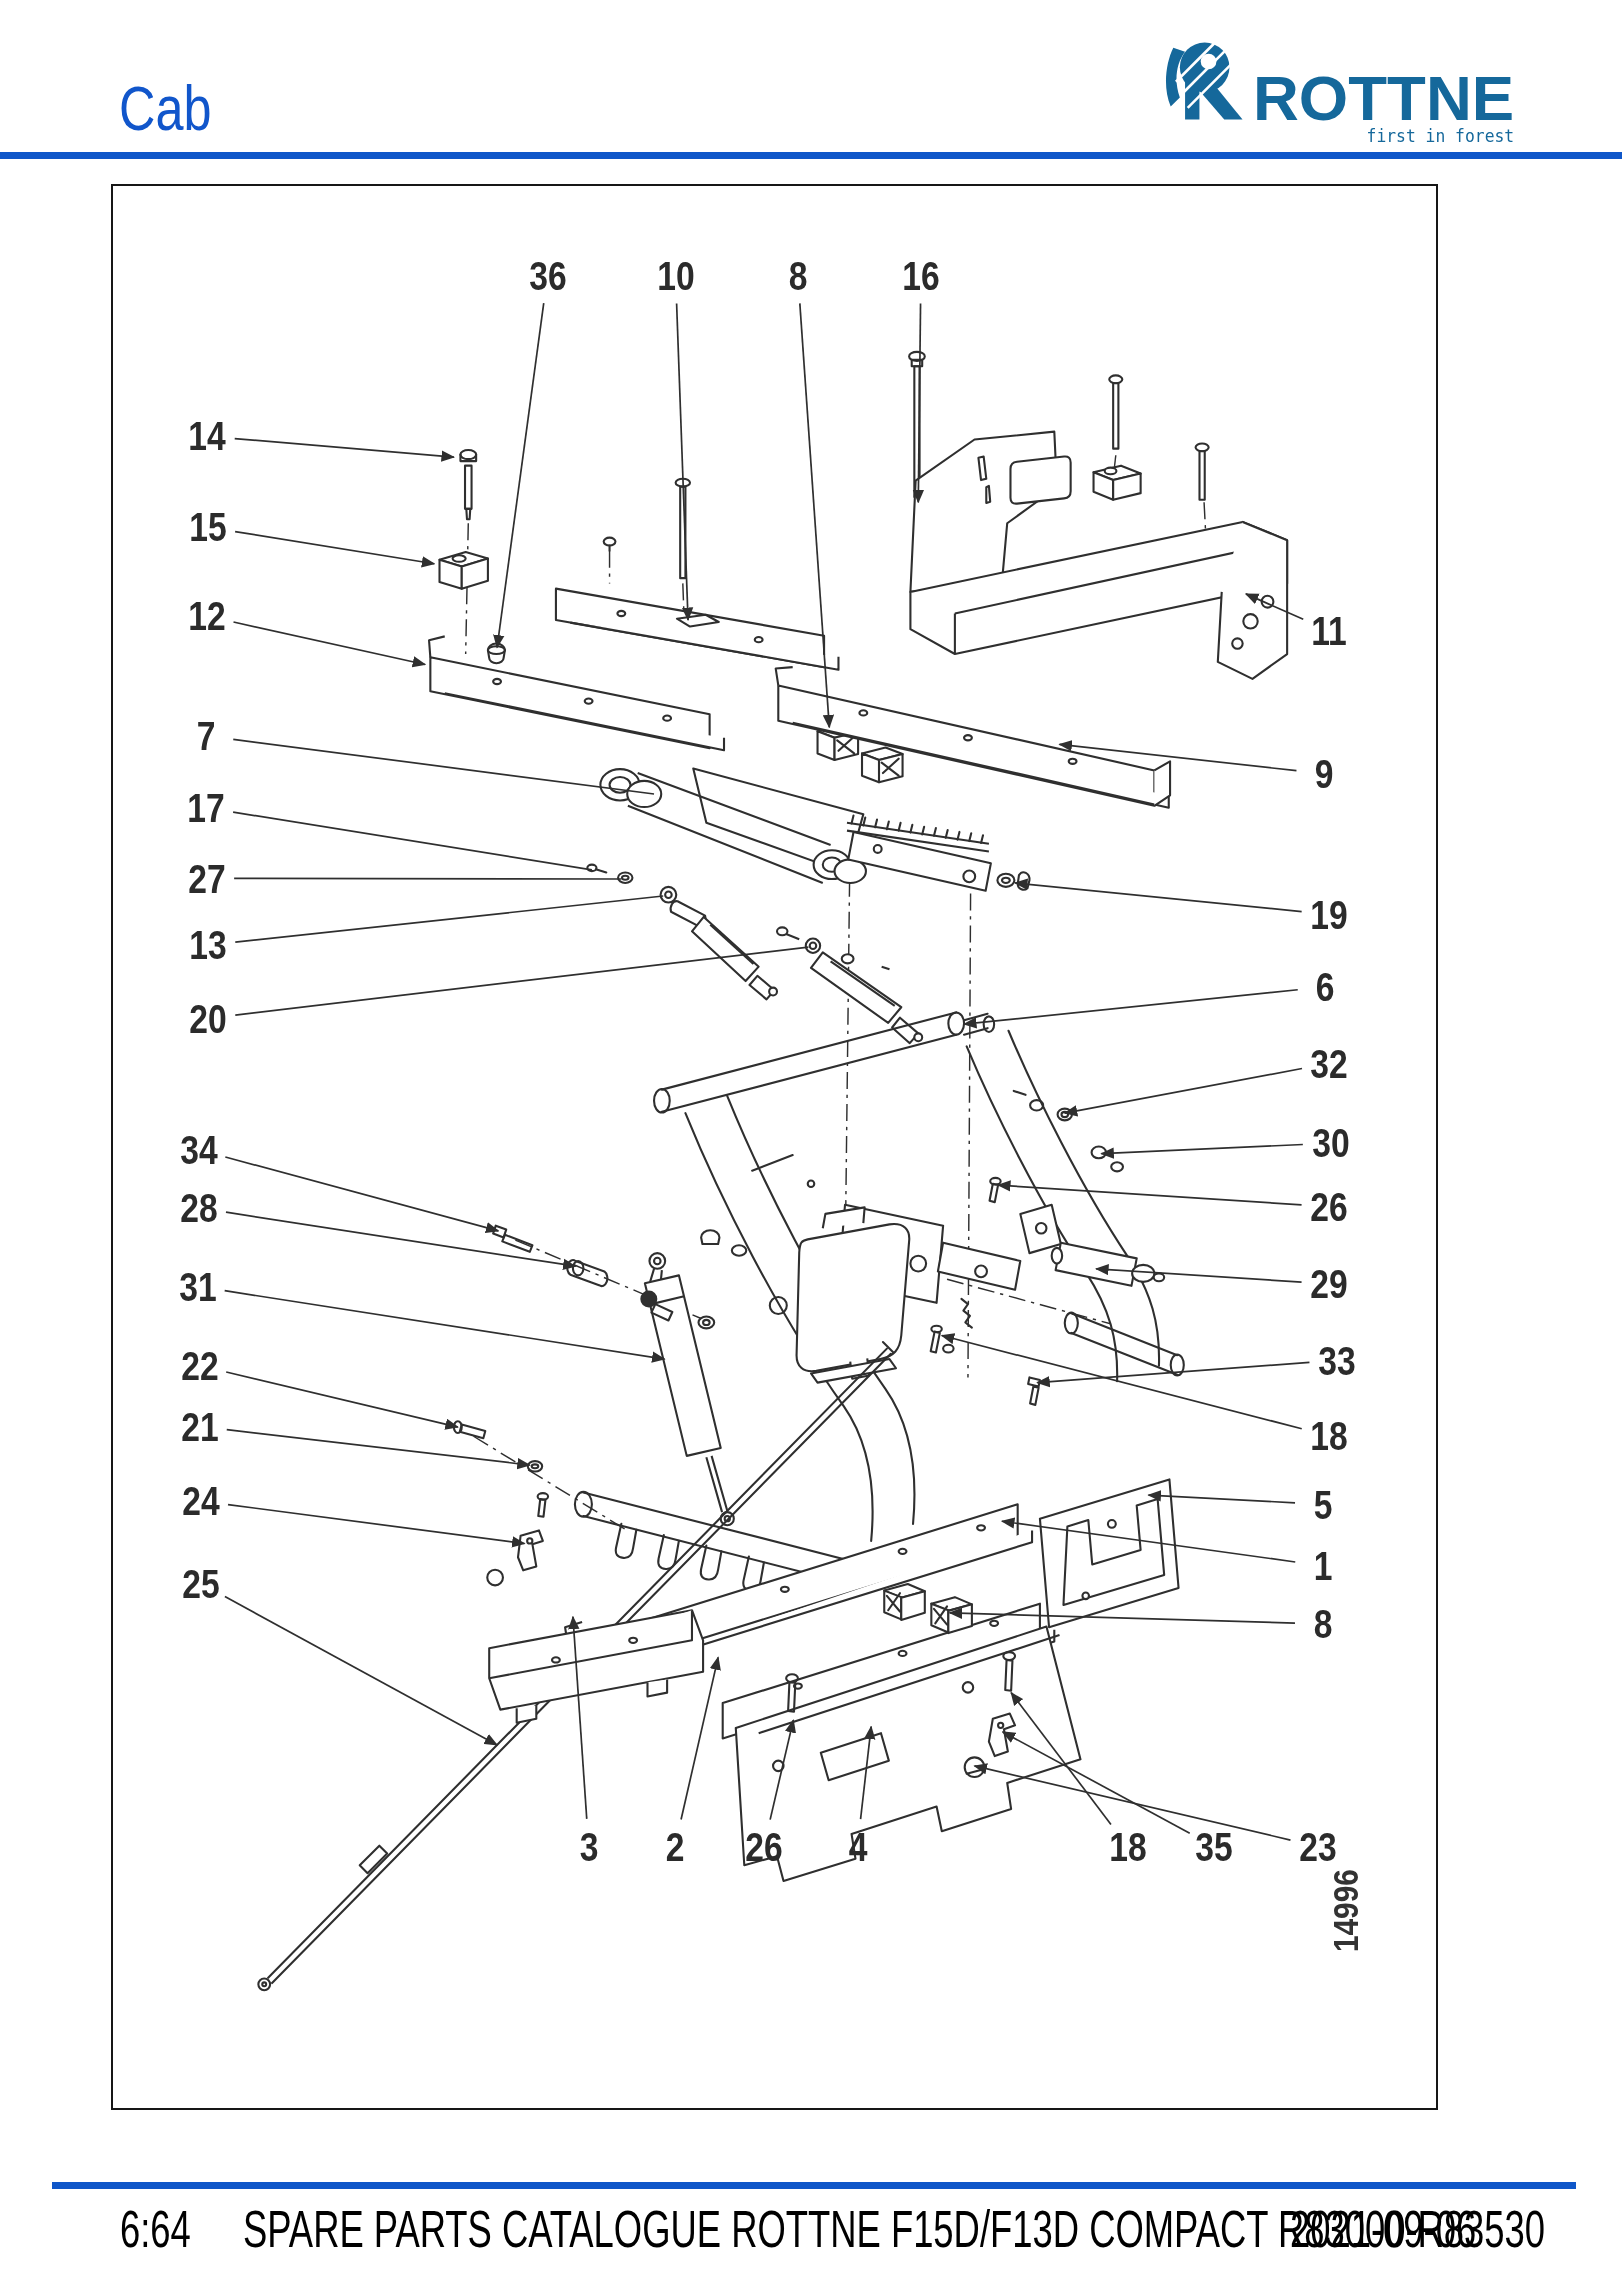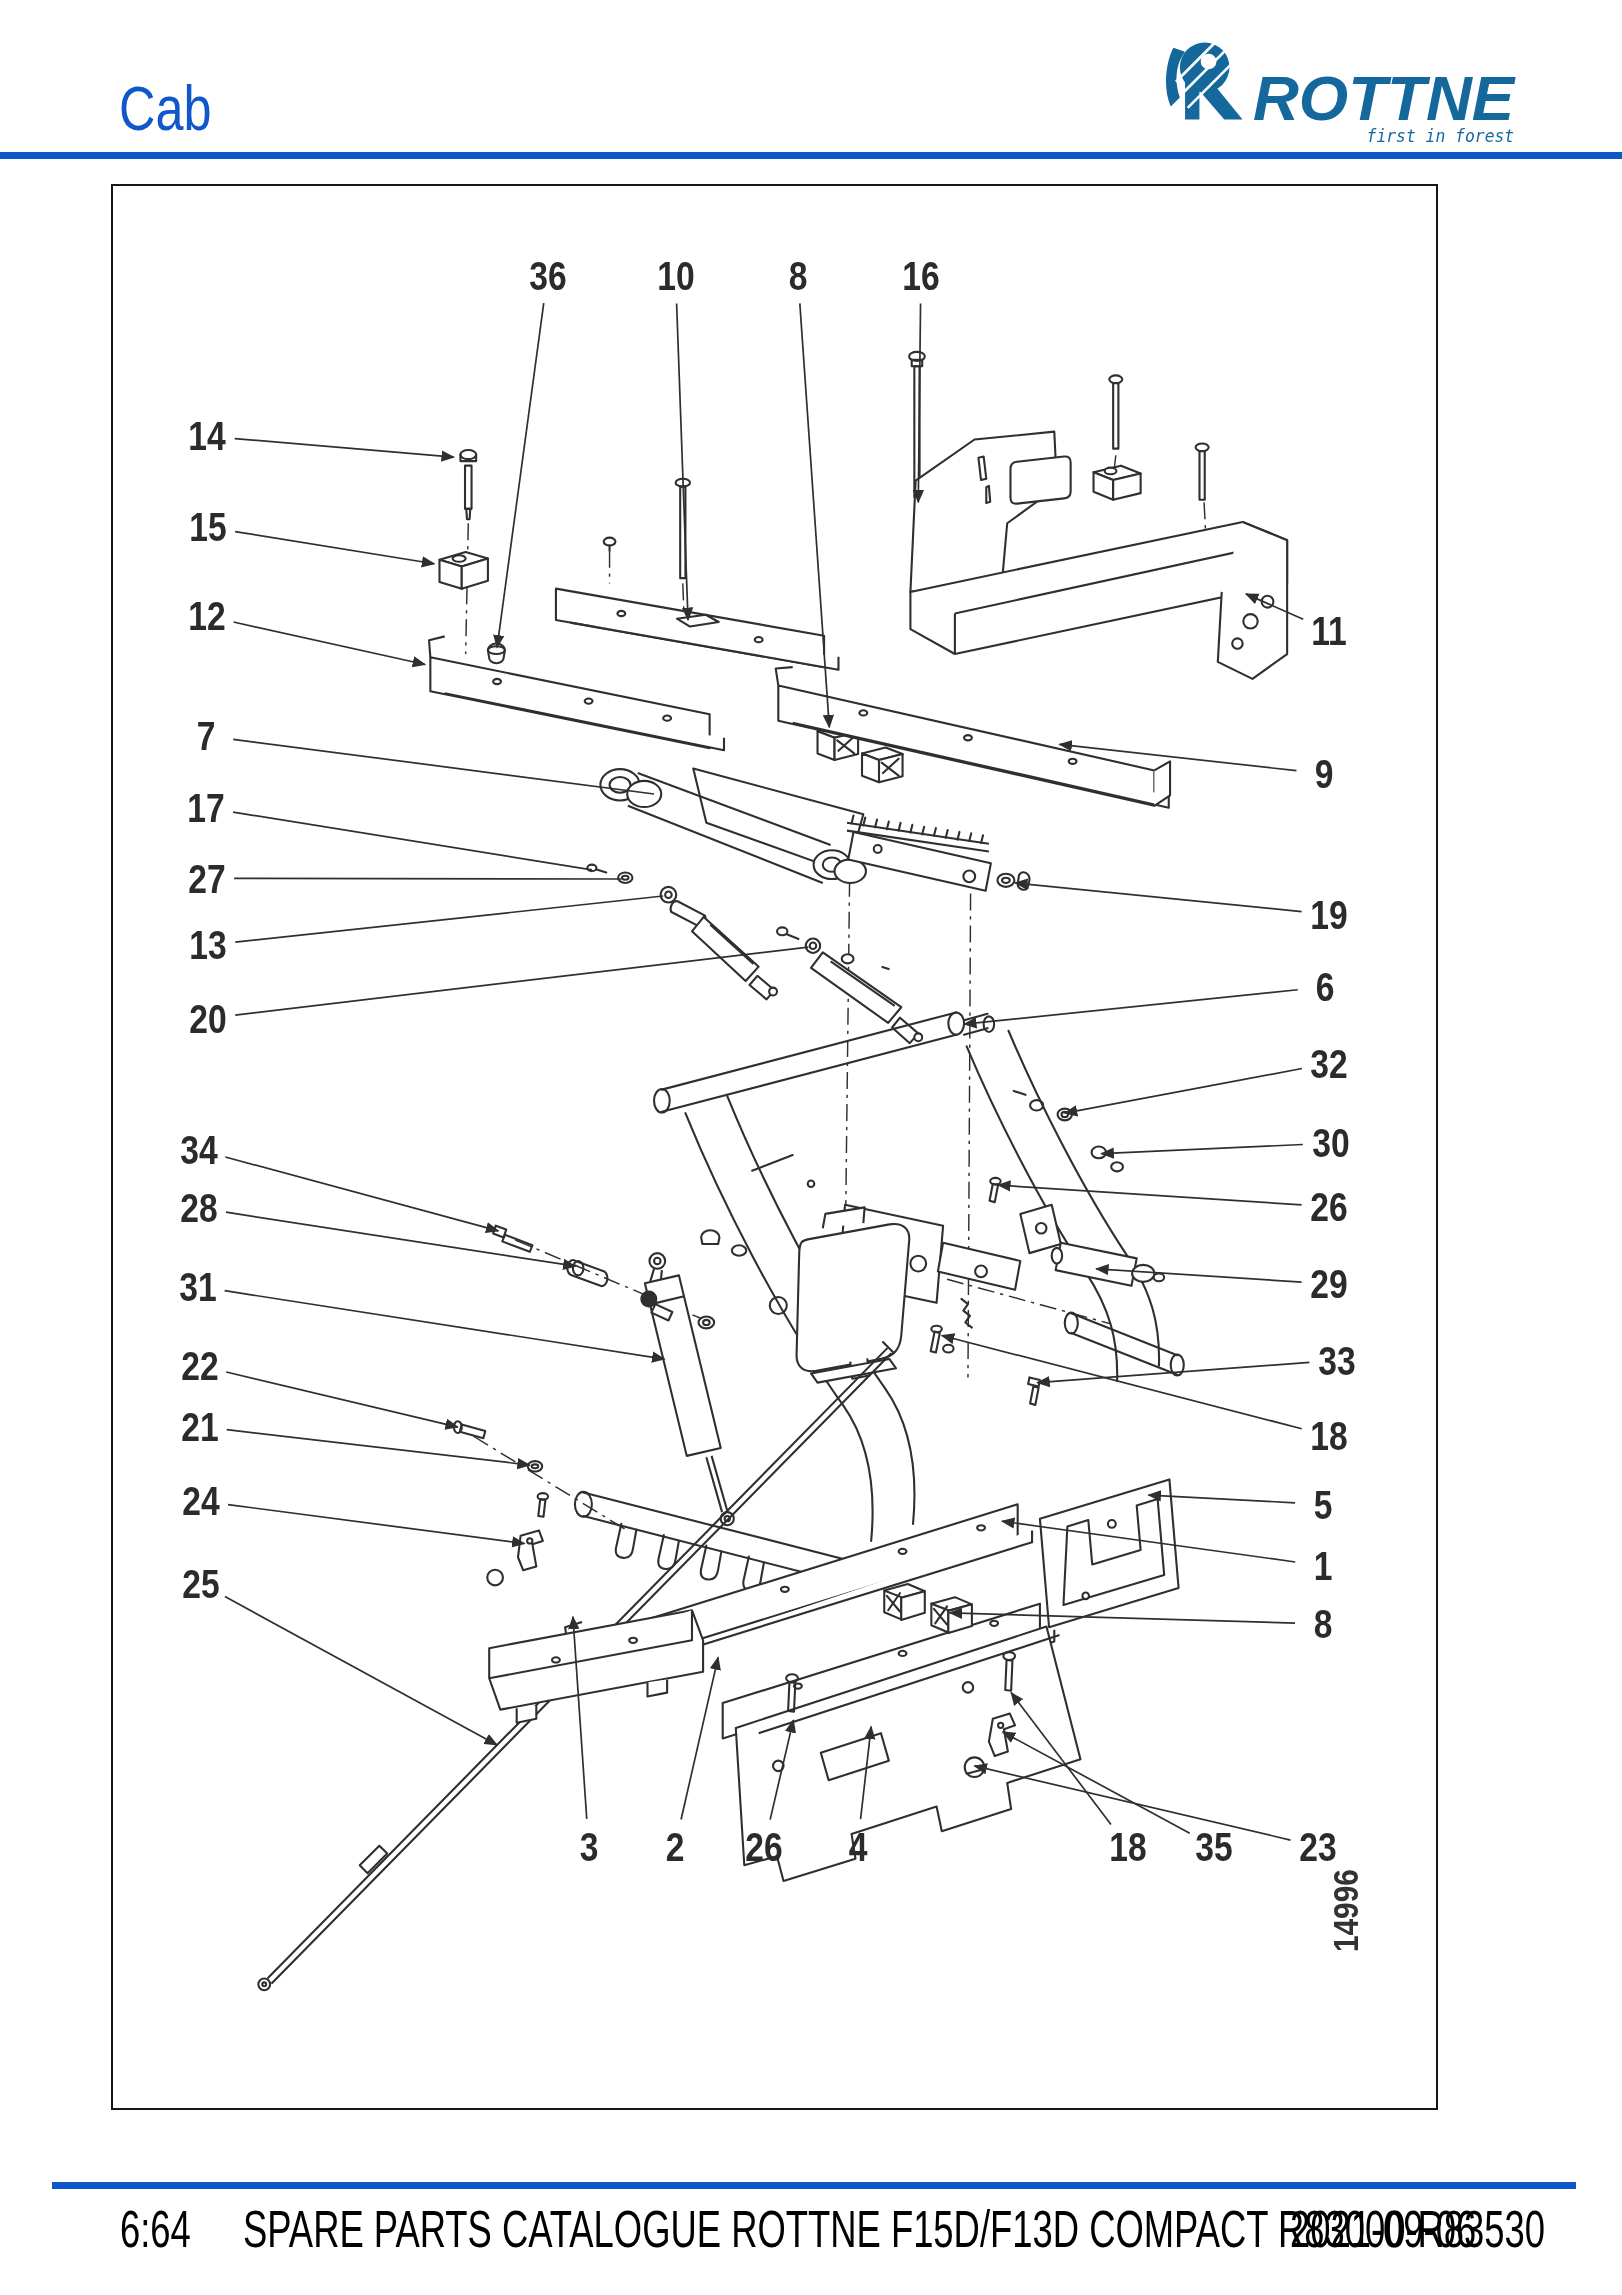--- a/index.html
+++ b/index.html
@@ -2,21 +2,21 @@
 <html style="font-size:10.5px"><head>
 <meta charset="utf-8">
 <style>
   html,body{margin:0;padding:0;background:#e8e8e8;}
   .page{position:relative;width:1622px;height:2295px;background:#ffffff;overflow:hidden;
         font-family:"Liberation Sans",sans-serif;}
   
   .page-title{position:absolute;left:119px;top:77px;font-size:63px;line-height:63px;color:#1156cb;
         transform:scaleX(.80);transform-origin:left top;white-space:nowrap;}
   .header-rule{position:absolute;left:0;top:152px;width:1622px;height:7.2px;background:#0f57c9;}
-  .logo{position:absolute;left:1164px;top:36px;width:366px;height:111px;font-style:italic;}
+  .logo{position:absolute;left:1164px;top:36px;width:366px;height:111px;}
   
   .figure-border{position:absolute;left:111px;top:184px;width:1323px;height:1922px;border:2.6px solid #161616;background:#fff;}
   .parts-layer,.leader-layer{position:absolute;left:0;top:0;width:1622px;height:2295px;}
   .callout{position:absolute;transform:translate(-50%,-50%) scaleX(.82);font-size:41px;font-weight:bold;
         color:#2b2b2b;white-space:nowrap;}
   .drawing-number{position:absolute;left:1346px;top:1952px;width:0;height:0;}
   .drawing-number span{display:block;transform:translate(-50%,-50%) rotate(-90deg) scaleX(.85);
         font-size:35px;font-weight:bold;color:#333;white-space:nowrap;}
   
   .footer-rule{position:absolute;left:52px;top:2182px;width:1524px;height:6.5px;background:#0f57c9;}

